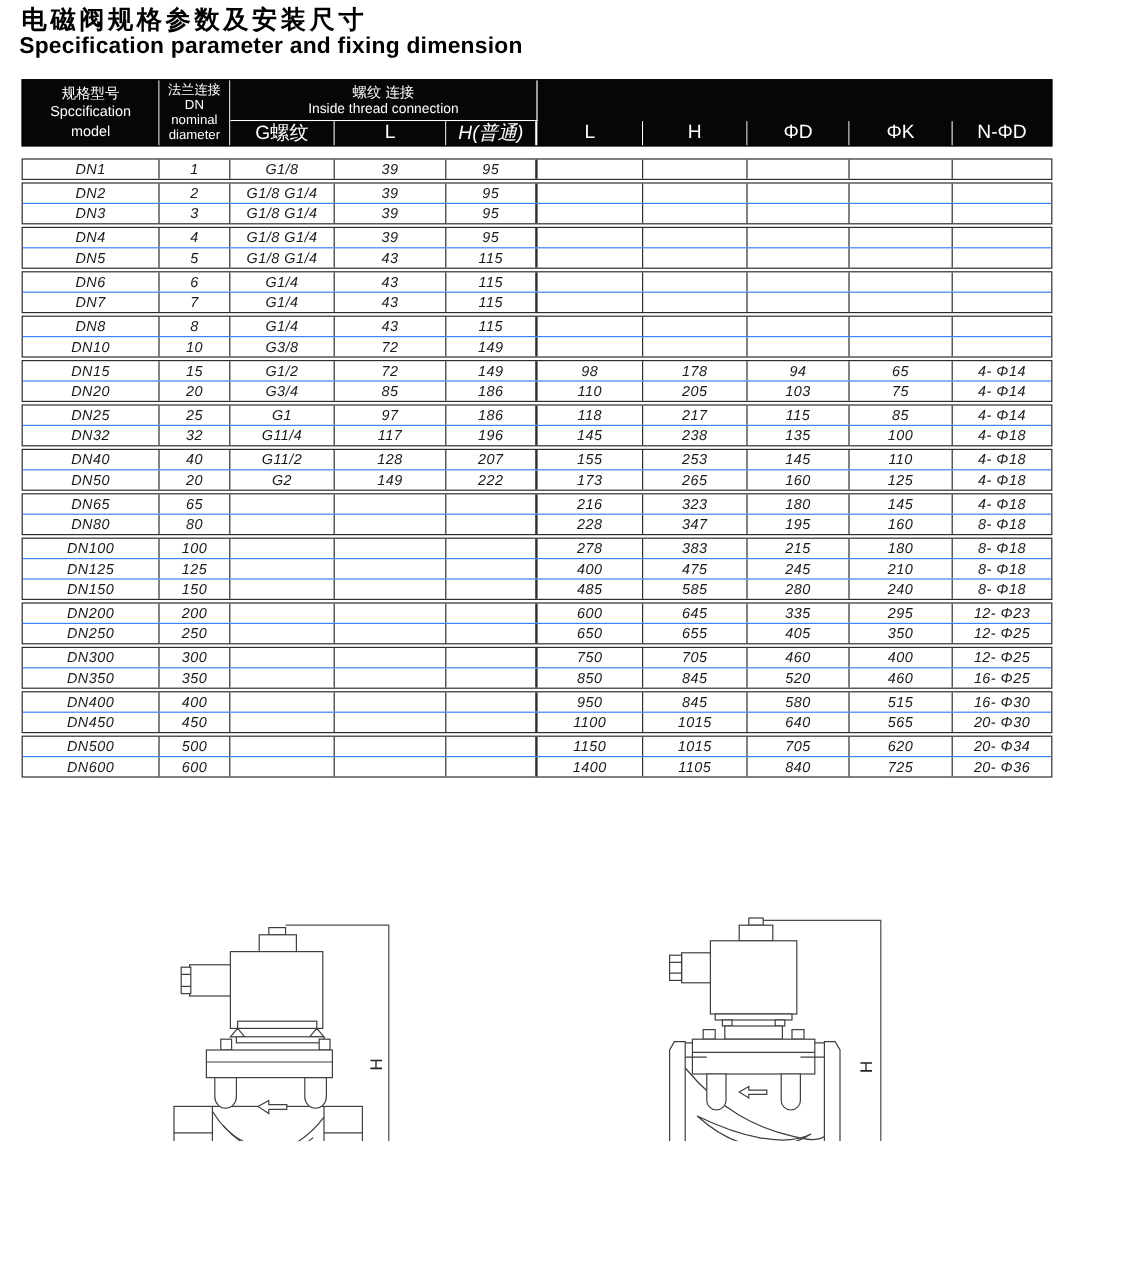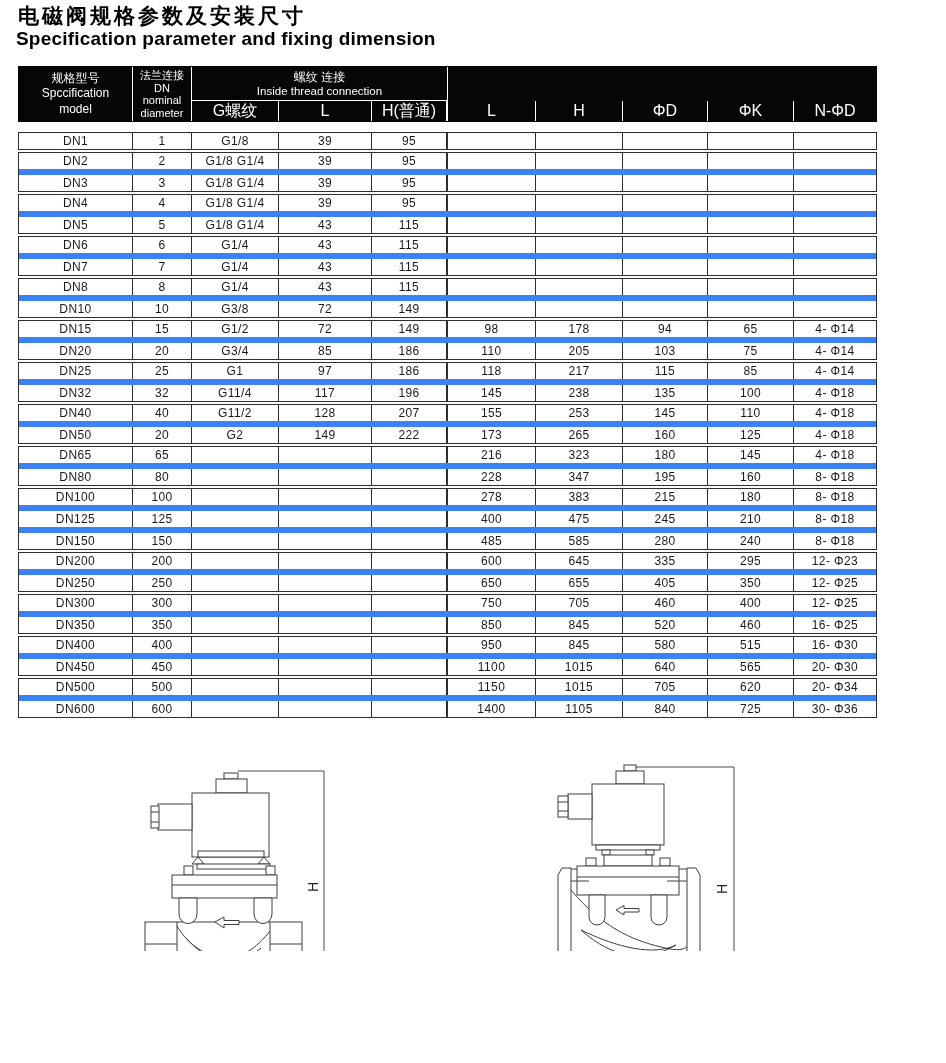--- a/index.html
+++ b/index.html
@@ -17,26 +17,26 @@
   .hc:last-child{border-right:none;}
   .hc .l1{font-size:12px;line-height:15px;}
   .hc .l2{font-size:11.5px;line-height:13px;}
   .hc-model{grid-row:1/3;}
   .hc-model span{font-size:12px;line-height:15.5px;}
   .hc-dn{grid-row:1/3;}
   .hc-dn span{font-size:11px;line-height:12.5px;}
   .hc-thread{grid-column:3/6;border-bottom:1px solid #fff;}
   .hc-flange{grid-column:6/11;border-bottom:1px solid #fff;border-right:none;}
   .hs{grid-row:2;font-size:16px;justify-content:center;}
-  .hs-secend{border-right-width:2px;}
+  .hs-secend{border-right-width:2px;font-style:italic;}
   
   .tbody{margin-top:10px;display:flex;flex-direction:column;gap:2px;}
   .group{border:1px solid #2e2e2e;box-sizing:border-box;background:#fff;}
-  .trow{display:grid;grid-template-columns:var(--cols);}
-  .trow + .trow{border-top:6px solid #3b82f6;}
+  .trow{display:grid;grid-template-columns:var(--cols);font-style:italic;}
+  .trow + .trow{border-top:1px solid #3b82f6;}
   .cell{height:16px;line-height:16px;font-size:12px;text-align:center;color:#1a1a1a;
         border-right:1px solid #2e2e2e;box-sizing:border-box;letter-spacing:.4px;
         white-space:nowrap;overflow:hidden;}
   .cell:nth-child(5){border-right-width:2px;}
   .cell:last-child{border-right:none;}
   
   .drawing{position:absolute;}
   .d-left{left:120px;top:750px;}
   .d-right{left:526px;top:748px;}
   svg{display:block;}
@@ -434,21 +434,21 @@
           <div class="trow">
             <div class="cell">DN600</div>
             <div class="cell">600</div>
             <div class="cell"></div>
             <div class="cell"></div>
             <div class="cell"></div>
             <div class="cell">1400</div>
             <div class="cell">1105</div>
             <div class="cell">840</div>
             <div class="cell">725</div>
-            <div class="cell">30- Φ36</div>
+            <div class="cell">20- Φ36</div>
           </div>
         </div>
       </div>
   </div>
 
   <div class="drawing d-left">
     <svg width="262" height="312" viewBox="0 0 262 312">
       <g>
         <path class="dim" d="M118,21 H204 V243 H182"></path>
         <text class="dimtxt" text-anchor="middle" transform="rotate(-90 198 137)" x="198" y="137">H</text>

